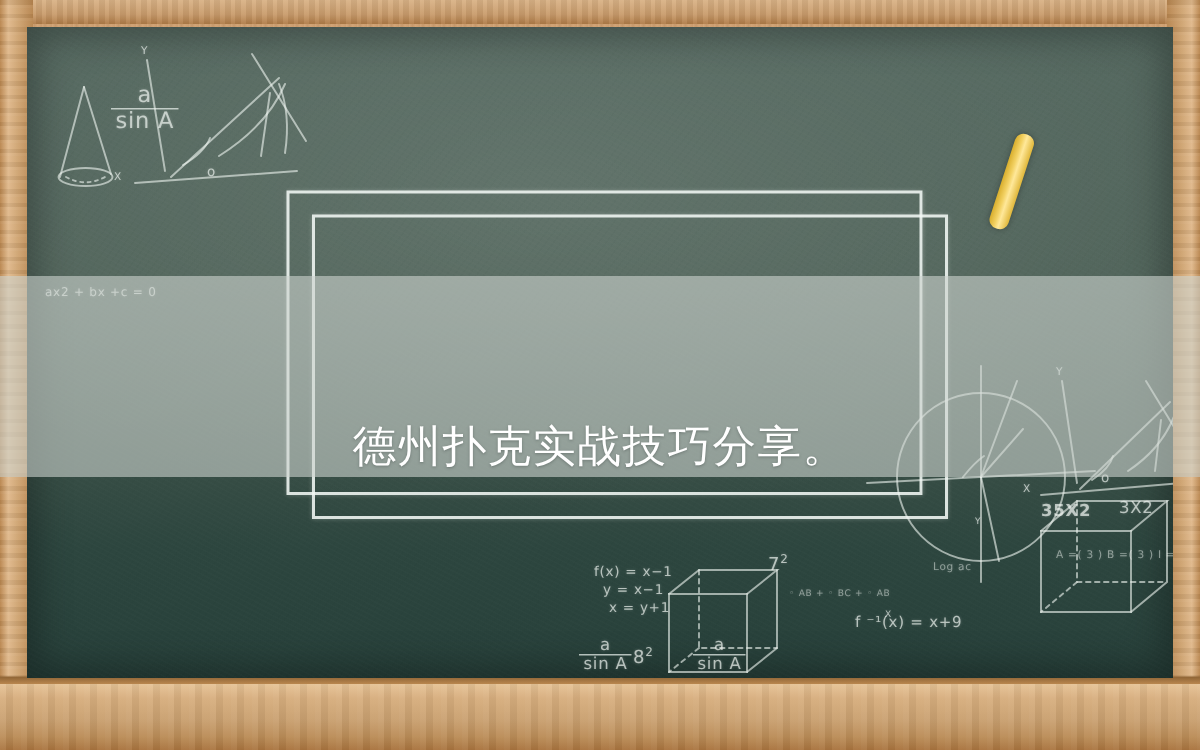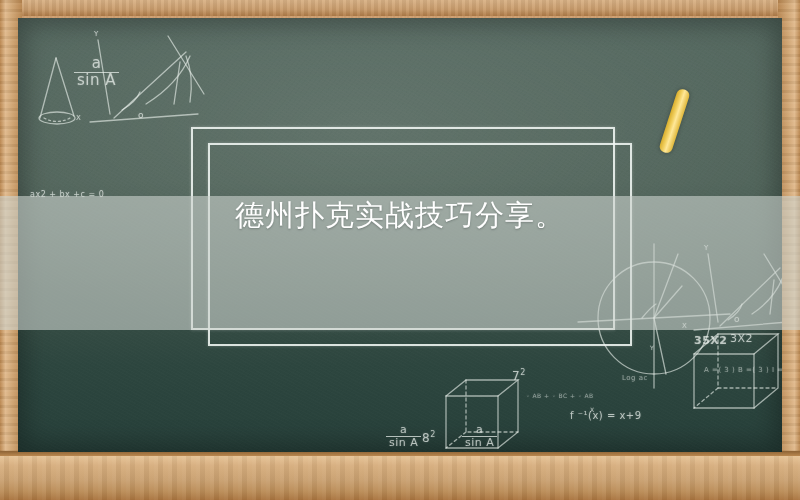--- a/index.html
+++ b/index.html
@@ -105,21 +105,21 @@
     position:absolute;
     border:2px solid rgba(243,248,245,0.88);
     box-shadow:0 0 3px rgba(255,255,255,0.25);
   }
 
   
   .band {
     position:absolute; left:0; right:0;
     top:184px; height:134px;
     background:rgba(205,211,207,0.60);
-    display:flex; align-items:flex-start; justify-content:center;margin-top:12px;
+    display:flex; align-items:flex-end; justify-content:center;
   }
   .band-title {
     color:#ffffff;
     font-family:"DejaVu Sans", sans-serif;
     font-size:29px;
     font-weight:400;
     letter-spacing:1px;
     text-shadow:0 1px 2px rgba(40,50,45,0.35);
   }
   .chalk-white {
@@ -215,20 +215,25 @@
     </div>
     <div class="chalk-text" style="left:12px; top:124px; font-size:8px;margin-top:48px;">ax2 + bx +c = 0</div>
     <div class="chalk-text" style="left:76px; top:12px; font-size:7px;">Y</div>
     <div class="chalk-text" style="left:58px; top:96px; font-size:7px;">X</div>
     <div class="chalk-text" style="left:120px; top:92px; font-size:9px;">o</div>
 
     <div class="chalk-text" style="left:716px; top:296px; font-size:9px;">o</div>
     <div class="chalk-text" style="left:686px; top:226px; font-size:7px;">Y</div>
     <div class="chalk-text" style="left:664px; top:304px; font-size:7px;">X</div>
 
+    <div class="chalk-text" style="left:378px; top:358px; font-size:9px; line-height:1.35;">
+      <div>f(x) = x−1</div>
+      <div style="padding-left:6px;">y = x−1</div>
+      <div style="padding-left:10px;">x = y+1</div>
+    </div>
 
     <div class="chalk-text" style="left:368px; top:406px; font-size:11px;">
       <span class="frac">
         <span class="num">a</span>
         <span class="den">sin A</span>
       </span>
     </div>
     <div class="chalk-text" style="left:404px; top:412px; font-size:12px;">
       <span>8</span><sup style="font-size:8px;">2</sup>
     </div>
@@ -242,21 +247,21 @@
       <span>7</span><sup style="font-size:8px;">2</sup>
     </div>
     <div class="chalk-text" style="left:508px; top:374px; font-size:6px; opacity:.72;">◦ AB + ◦ BC + ◦ AB</div>
 
     <div class="chalk-text" style="left:552px; top:392px; font-size:10px;">f ⁻¹(x) = x+9</div>
 
     <div class="chalk-text" style="left:604px; top:356px; font-size:7px; opacity:.72;">Log ac</div>
 
 
     <div class="chalk-text" style="left:676px; top:316px; font-size:11px;font-weight:bold;">35X2</div>
-    <div class="chalk-text" style="left:712px; top:314px; font-size:11px;">3X2</div>
+    <div class="chalk-text" style="left:728px; top:314px; font-size:11px;">3X2</div>
     <div class="chalk-text" style="left:686px; top:348px; font-size:7px; opacity:.72;">A =( 3 )  B =( 3 )  I =( 3 )</div>
     <div class="chalk-text" style="left:632px; top:326px; font-size:6px;">Y</div>
     <div class="chalk-text" style="left:572px; top:388px; font-size:6px;">X</div>
 
     <div class="chalk-diagonal" style="left:650px; top:70px;"></div>
 
     <div class="rect-outer" style="left:173px; top:109px; width:424px; height:203px;"></div>
     <div class="rect-inner" style="left:190px; top:125px; width:424px; height:203px;"></div>
   </div>
 

